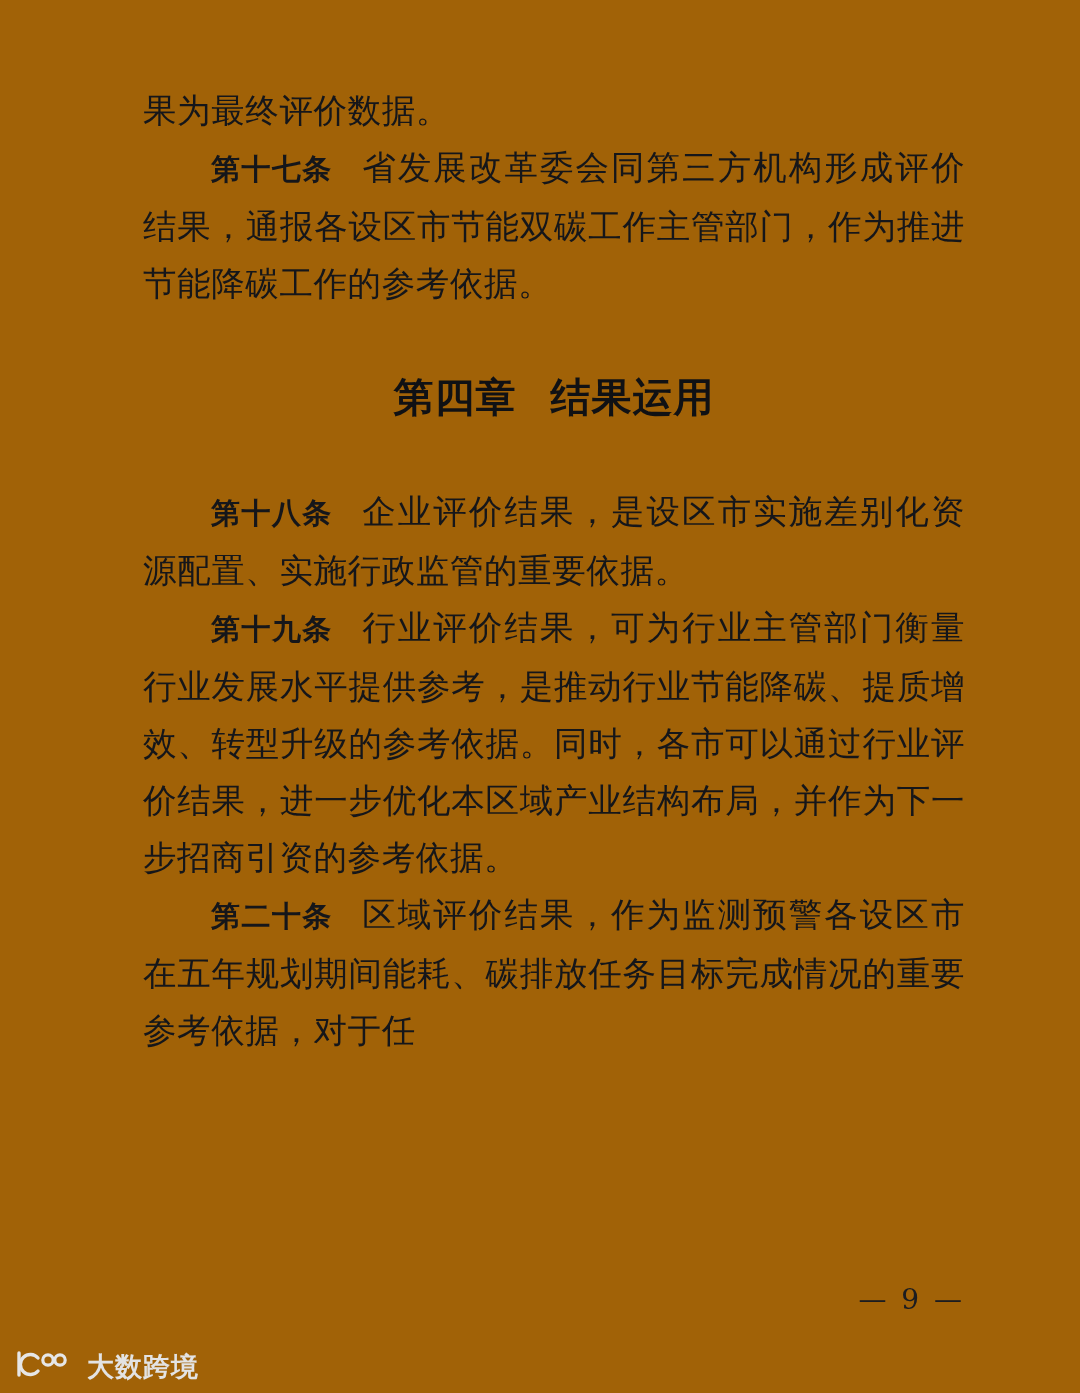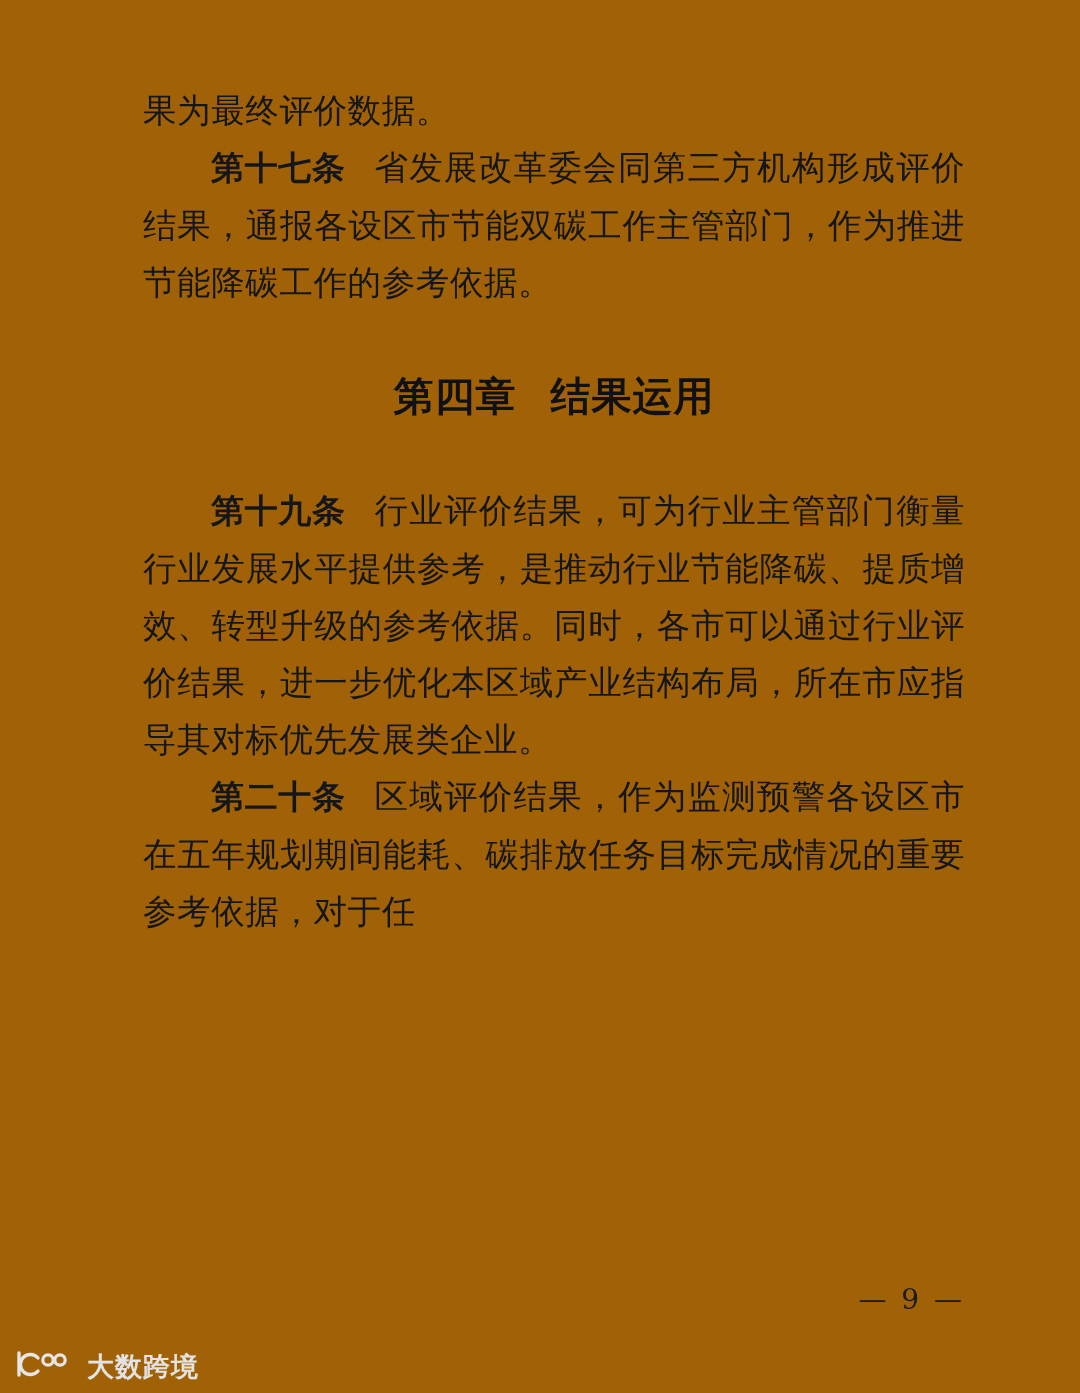--- a/index.html
+++ b/index.html
@@ -40,23 +40,23 @@
   }
   .para.indent {
     text-indent: 68px;
   }
   .para.cont {
     text-indent: 0;
   }
 
   
   .art-num {
-    font-family: Liberation Serif, serif;
+    font-family: Liberation Sans, sans-serif;
     font-weight: 700;
-    font-size: 33px;
+    font-size: 29px;
     letter-spacing: 0px;
   }
   .art-gap {
     display: inline-block;
     width: 28px;
   }
 
   
   .chapter {
     margin: 0;
@@ -120,23 +120,24 @@
     <p class="para cont">果为最终评价数据。</p>
 
     <p class="para indent"><span class="art-num">第十七条</span><span class="art-gap"></span><span>省发展改革委会同第三方机构形成评价结果，通报各设区市节能双碳工作主管部门，作为推进节能降碳工作的参考依据。</span></p>
 
     <div class="spacer-before-chapter"></div>
 
     <h2 class="chapter"><span>第四章</span><span class="chapter-gap"></span><span>结果运用</span></h2>
 
     <div class="spacer-after-chapter"></div>
 
+    <p class="para indent"><span class="art-num">第十八条</span><span class="art-gap"></span><span>企业评价结果，是设区市实施差别化资源配置、实施行政监管的重要依据。</span></p>
 
 
-    <p class="para indent"><span class="art-num">第十九条</span><span class="art-gap"></span><span>行业评价结果，可为行业主管部门衡量行业发展水平提供参考，是推动行业节能降碳、提质增效、转型升级的参考依据。同时，各市可以通过行业评价结果，进一步优化本区域产业结构布局，所在市应指导其对标优先发展类企业。</span></p>
+    <p class="para indent"><span class="art-num">第十九条</span><span class="art-gap"></span><span>行业评价结果，可为行业主管部门衡量行业发展水平提供参考，是推动行业节能降碳、提质增效、转型升级的参考依据。同时，各市可以通过行业评价结果，进一步优化本区域产业结构布局，并作为下一步招商引资的参考依据。</span></p>
 
     <p class="para indent"><span class="art-num">第二十条</span><span class="art-gap"></span><span>区域评价结果，作为监测预警各设区市在五年规划期间能耗、碳排放任务目标完成情况的重要参考依据，对于任</span></p>
 
   </div>
 
   <div class="page-number">— 9 —</div>
 
   <div class="watermark">
     <span class="wm-mark">
       <svg width="54" height="30" viewBox="0 0 54 30" aria-hidden="true">

